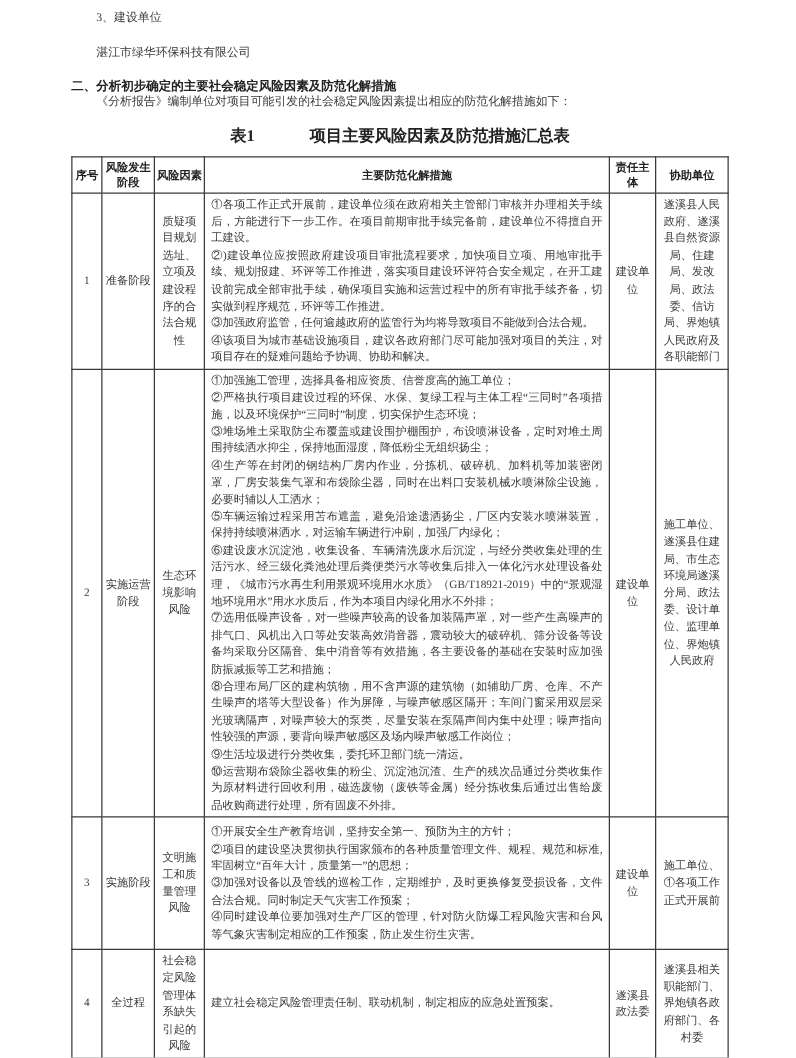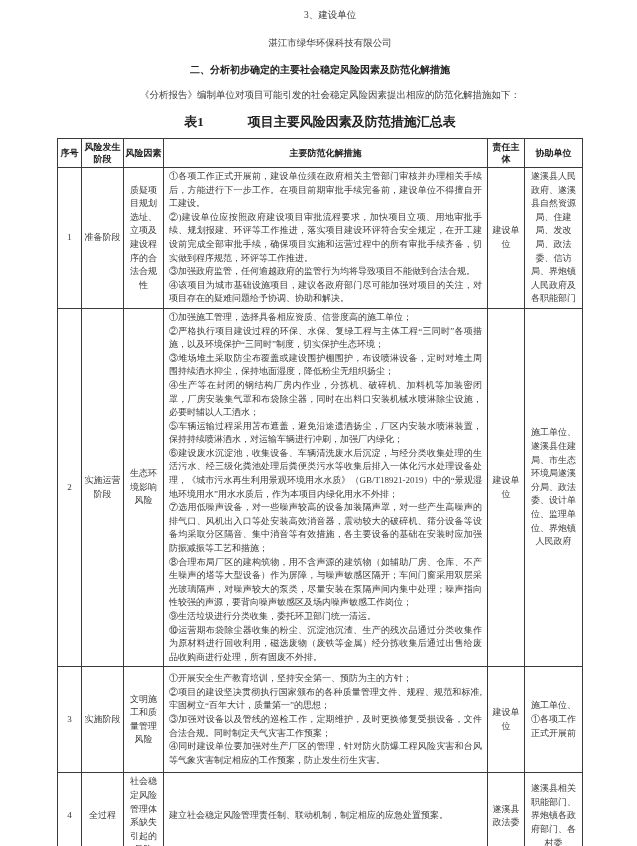--- a/index.html
+++ b/index.html
@@ -2,25 +2,25 @@
 <html><head>
 <meta charset="utf-8">
 <style>
   html,body{margin:0;padding:0;}
   body{
     width:637px;height:846px;overflow:hidden;background:#ffffff;
     font-family:"Liberation Serif","DejaVu Serif",serif;
     color:#3a3a3a;
   }
   .doc{padding:9px 0 0 57px;width:526px;}
-  .line{font-size:9.5px;line-height:12px;margin:0;text-align:center;}
+  .line{font-size:9.5px;line-height:12px;margin:0;}
   .indent{margin-left:20px;}
   .company{margin-top:16px;}
   .section-heading{margin-top:15px;font-weight:bold;font-size:10px;color:#222;}
-  .intro{margin-top:13px;}
+  .intro{}
   .caption{margin:12px 0 7px 0;display:flex;justify-content:center;gap:44px;
     font-weight:bold;font-size:13px;color:#222;}
   table{border-collapse:collapse;table-layout:fixed;width:525px;}
   table,th,td{border:1px solid #3a3a3a;}
   table{border-width:1.5px;}
   th{font-size:9px;font-weight:bold;text-align:center;vertical-align:middle;
      padding:2px 1px;line-height:12px;color:#222;}
   td{font-size:9px;vertical-align:middle;line-height:13.6px;}
   thead tr{height:28px;margin-left:11px;}
   tbody tr:nth-child(1){height:110px;}

